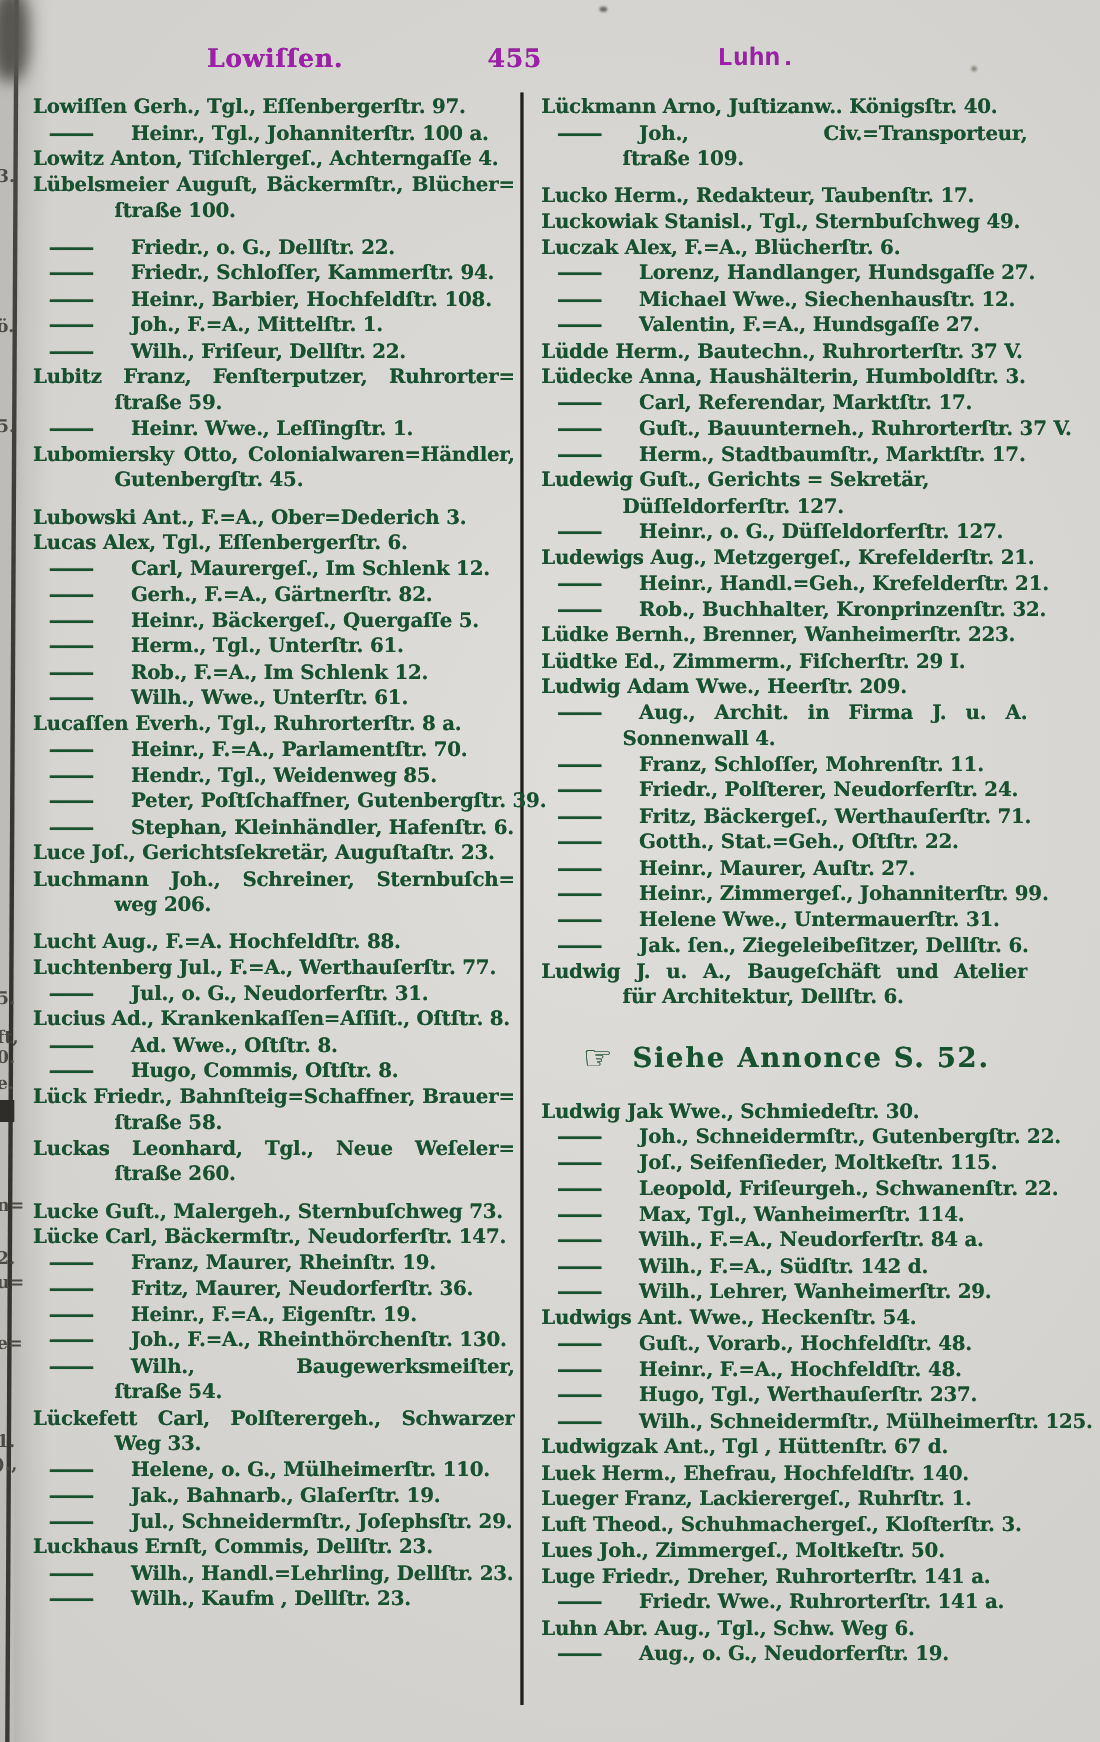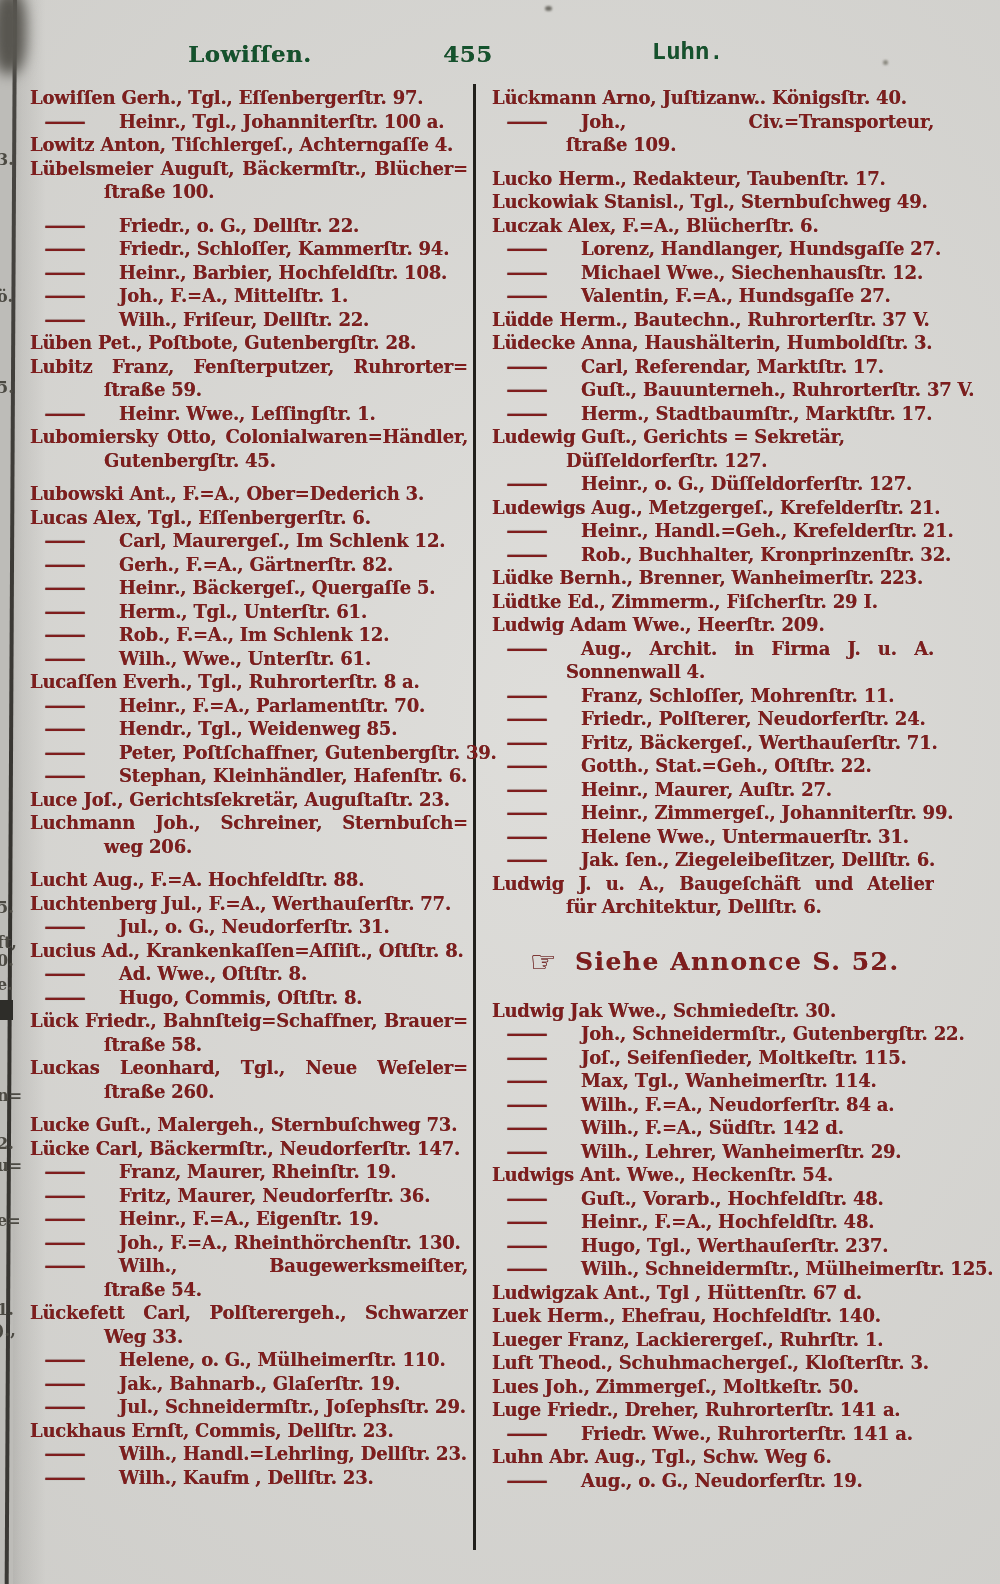--- a/index.html
+++ b/index.html
@@ -21,29 +21,29 @@
     background:linear-gradient(#4a4844,#33312d 60%,#3c3a36);transform:rotate(0.30deg);transform-origin:top left;}
   .corner-smudge{position:absolute;left:-8px;top:-10px;width:34px;height:84px;background:#57554f;filter:blur(7px);border-radius:40%;}
   .speck1{position:absolute;left:545px;top:6px;width:7px;height:5px;background:#6f6d66;border-radius:50%;filter:blur(1px);}
   .speck2{position:absolute;left:883px;top:60px;width:5px;height:5px;background:#8a887f;border-radius:50%;filter:blur(1px);}
   .blotch{position:absolute;left:0px;top:1000px;width:13px;height:20px;background:#2e2d29;filter:blur(0.6px);}
 
   .margin-frag{position:absolute;left:-3px;width:22px;color:#4c4a43;font-weight:700;font-size:16px;
     filter:blur(0.4px);white-space:nowrap;}
 
   
-  .header{position:absolute;top:40px;left:0;width:908px;height:28px;color:#14532d;}
+  .header{position:absolute;top:40px;left:0;width:908px;height:28px;color:#a21caf;}
   .header .hword{position:absolute;font-weight:700;font-size:23px;letter-spacing:0.5px;
     text-shadow:0 0 0.5px rgba(30,28,22,0.7);}
   .h-left{left:150px;width:200px;text-align:center;}
   .h-num{left:428px;width:80px;text-align:center;font-size:22px;letter-spacing:1px;}
   .h-right{left:618px;width:140px;text-align:center;font-family:Liberation Mono, monospace;}
 
   
-  .col{position:absolute;top:86px;color:#7f1d1d;font-size:18px;font-weight:700;letter-spacing:-0.2px;
+  .col{position:absolute;top:86px;color:#14532d;font-size:18px;font-weight:700;letter-spacing:-0.2px;
     text-shadow:0 0 0.45px rgba(34,30,24,0.65);}
   .col-left{left:30px;width:438px;}
   .col-right{left:492px;width:442px;}
   .divider{position:absolute;left:473px;top:84px;width:3px;height:1466px;background:#21201c;}
 
   .entry{margin:0;}
   .entry.gap{margin-top:10px;}
   .line{height:23.5px;line-height:23.5px;white-space:nowrap;}
   .line.cont{padding-left:74px;}
   .line.stretch{white-space:normal;text-align:justify;text-align-last:justify;overflow:hidden;}
@@ -112,23 +112,20 @@
     <div class="entry">
       <div class="line"><span class="dash">—</span>Heinr., Barbier, Hochfeldſtr. 108.</div>
     </div>
     <div class="entry">
       <div class="line"><span class="dash">—</span>Joh., F.=A., Mittelſtr. 1.</div>
     </div>
     <div class="entry">
       <div class="line"><span class="dash">—</span>Wilh., Friſeur, Dellſtr. 22.</div>
     </div>
     <div class="entry">
-      <div class="line">Lüben Pet., Poſtbote, Gutenbergſtr. 28.</div>
-    </div>
-    <div class="entry">
       <div class="line stretch">Lubitz Franz, Fenſterputzer, Ruhrorter=</div>
       <div class="line cont">ſtraße 59.</div>
     </div>
     <div class="entry">
       <div class="line"><span class="dash">—</span>Heinr. Wwe., Leſſingſtr. 1.</div>
     </div>
     <div class="entry">
       <div class="line stretch">Lubomiersky Otto, Colonialwaren=Händler,</div>
       <div class="line cont">Gutenbergſtr. 45.</div>
     </div>
@@ -353,20 +350,23 @@
     <div class="entry">
       <div class="line">Ludwig Jak Wwe., Schmiedeſtr. 30.</div>
     </div>
     <div class="entry">
       <div class="line"><span class="dash">—</span>Joh., Schneidermſtr., Gutenbergſtr. 22.</div>
     </div>
     <div class="entry">
       <div class="line"><span class="dash">—</span>Joſ., Seifenſieder, Moltkeſtr. 115.</div>
     </div>
     <div class="entry">
+      <div class="line"><span class="dash">—</span>Leopold, Friſeurgeh., Schwanenſtr. 22.</div>
+    </div>
+    <div class="entry">
       <div class="line"><span class="dash">—</span>Max, Tgl., Wanheimerſtr. 114.</div>
     </div>
     <div class="entry">
       <div class="line"><span class="dash">—</span>Wilh., F.=A., Neudorferſtr. 84 a.</div>
     </div>
     <div class="entry">
       <div class="line"><span class="dash">—</span>Wilh., F.=A., Südſtr. 142 d.</div>
     </div>
     <div class="entry">
       <div class="line"><span class="dash">—</span>Wilh., Lehrer, Wanheimerſtr. 29.</div>

